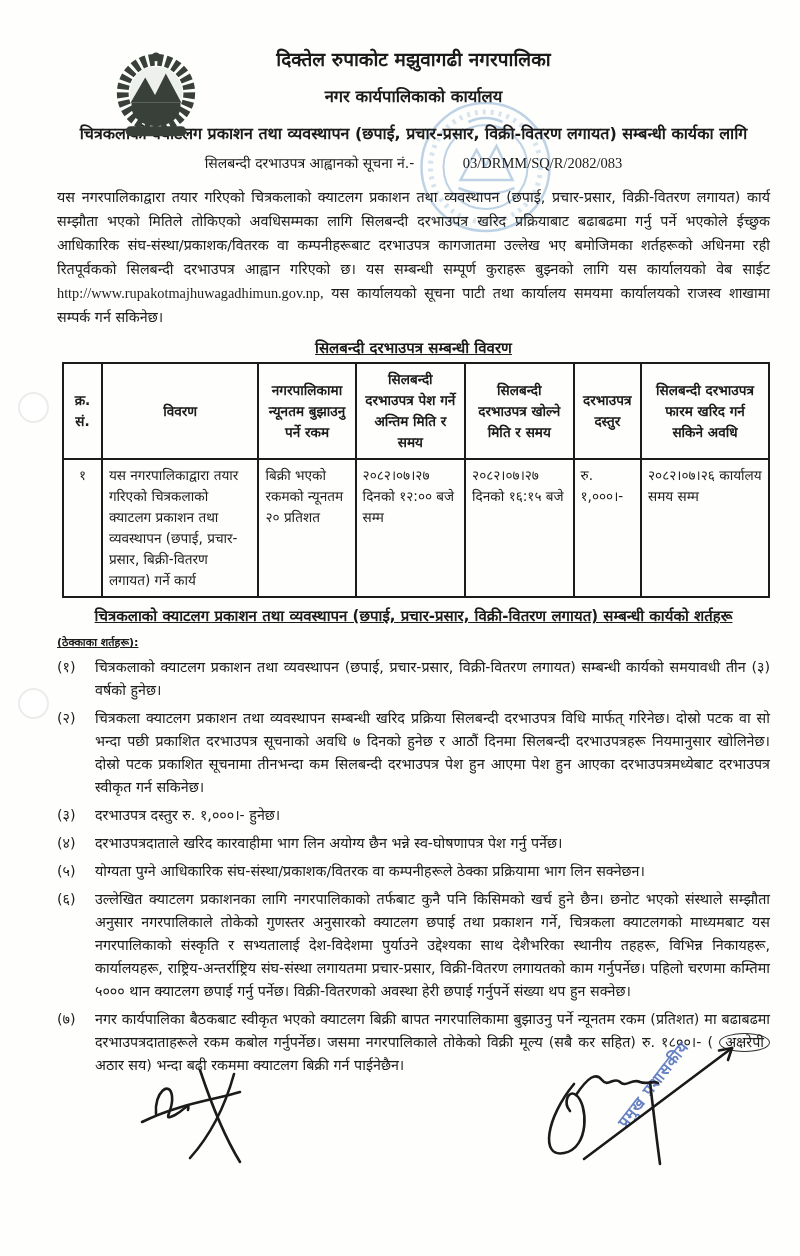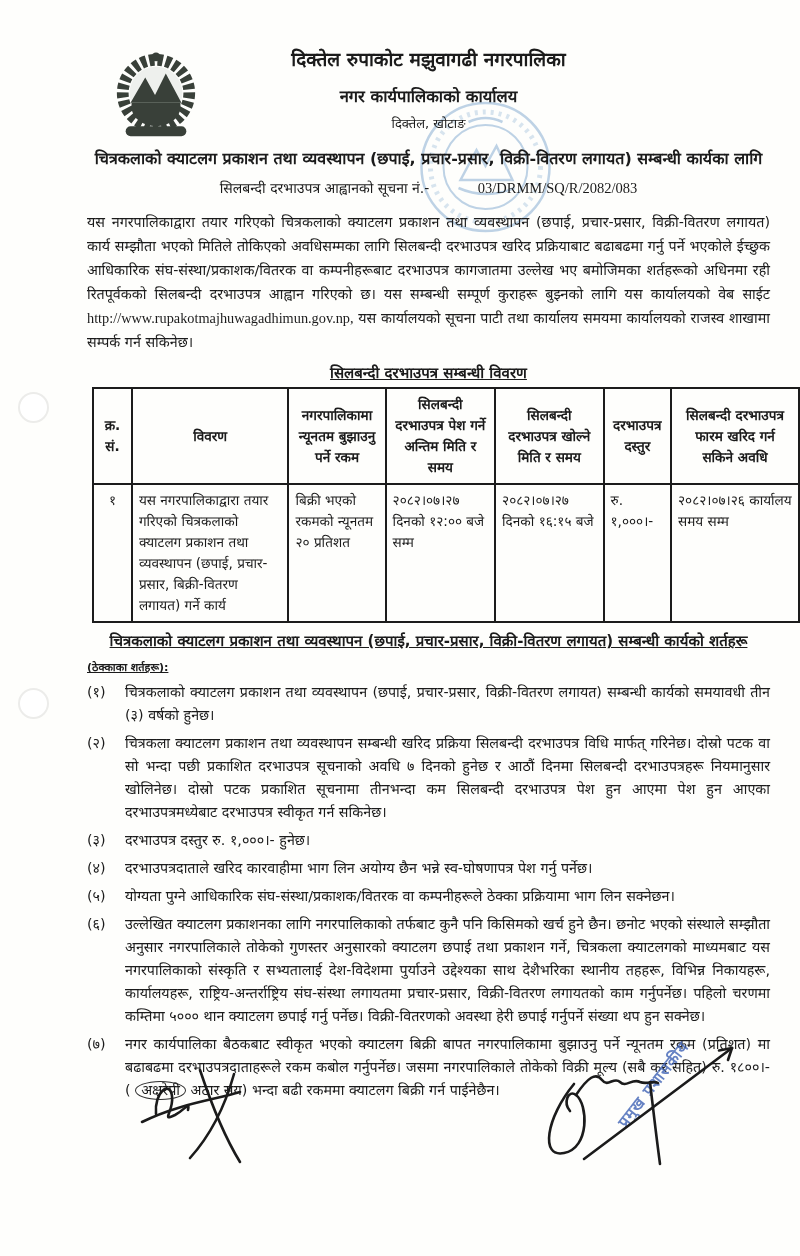--- a/index.html
+++ b/index.html
@@ -6,21 +6,21 @@
   .page {
     position: relative;
     width: 800px;
     height: 1256px;
     margin: 0 auto;
     background: #fefefc;
     overflow: hidden;
     font-family: "DejaVu Sans", sans-serif;
     color: #1b1b1b;
     box-sizing: border-box;
-    padding: 46px 30px 0 87px;
+    padding: 46px 30px 0 57px;
   }
   
   .punch-hole {
     position: absolute;
     left: 18px;
     width: 27px; height: 27px;
     border: 2px solid #ececea;
     border-radius: 50%;
     background: #fff;
   }
@@ -169,21 +169,20 @@
     <path d="M24 52 L39 26 L49 44 L60 22 L76 52 Z" fill="#394039"></path>
     <path d="M25 52 h50 v4 a25 20 0 0 1 -50 0 z" fill="#394039"></path>
     <path d="M44 30 l5 -6 l5 6 z" fill="#eef0ed"></path>
     <rect x="19" y="76" width="62" height="10" rx="5" fill="#394039"></rect>
     <circle cx="50" cy="5" r="4.5" fill="#394039"></circle>
   </svg>
 
   <div class="header-text">
     <div class="muni-name">दिक्तेल रुपाकोट मझुवागढी नगरपालिका</div>
     <div class="office-name">नगर कार्यपालिकाको कार्यालय</div>
-    <div class="location">दिक्तेल, खोटाङ</div>
   </div>
 
   <div class="title-block">
     <div class="notice-title-1">चित्रकलाको क्याटलग प्रकाशन तथा व्यवस्थापन (छपाई, प्रचार-प्रसार, विक्री-वितरण लगायत) सम्बन्धी कार्यका लागि</div>
     <div class="notice-number">
       <span>सिलबन्दी दरभाउपत्र आह्वानको सूचना नं.-</span>
       <span class="latin">03/DRMM/SQ/R/2082/083</span>
     </div>
   </div>
 

